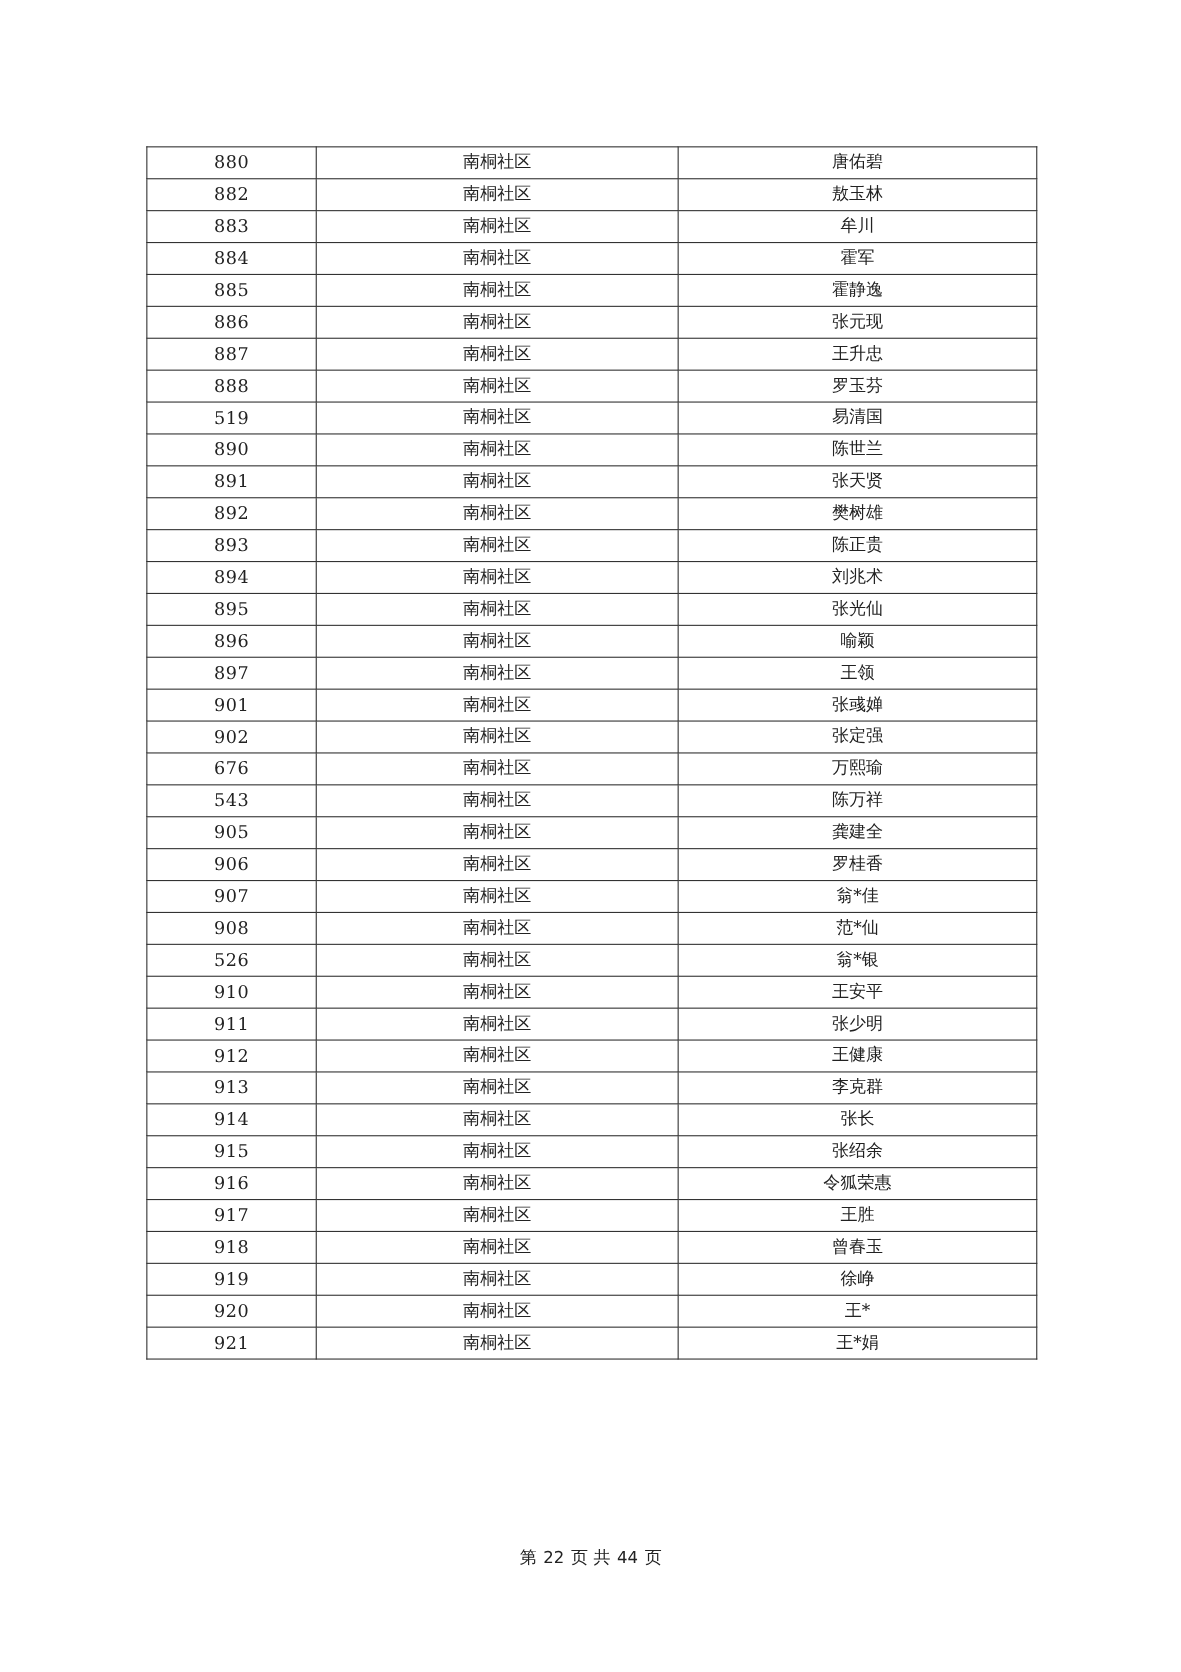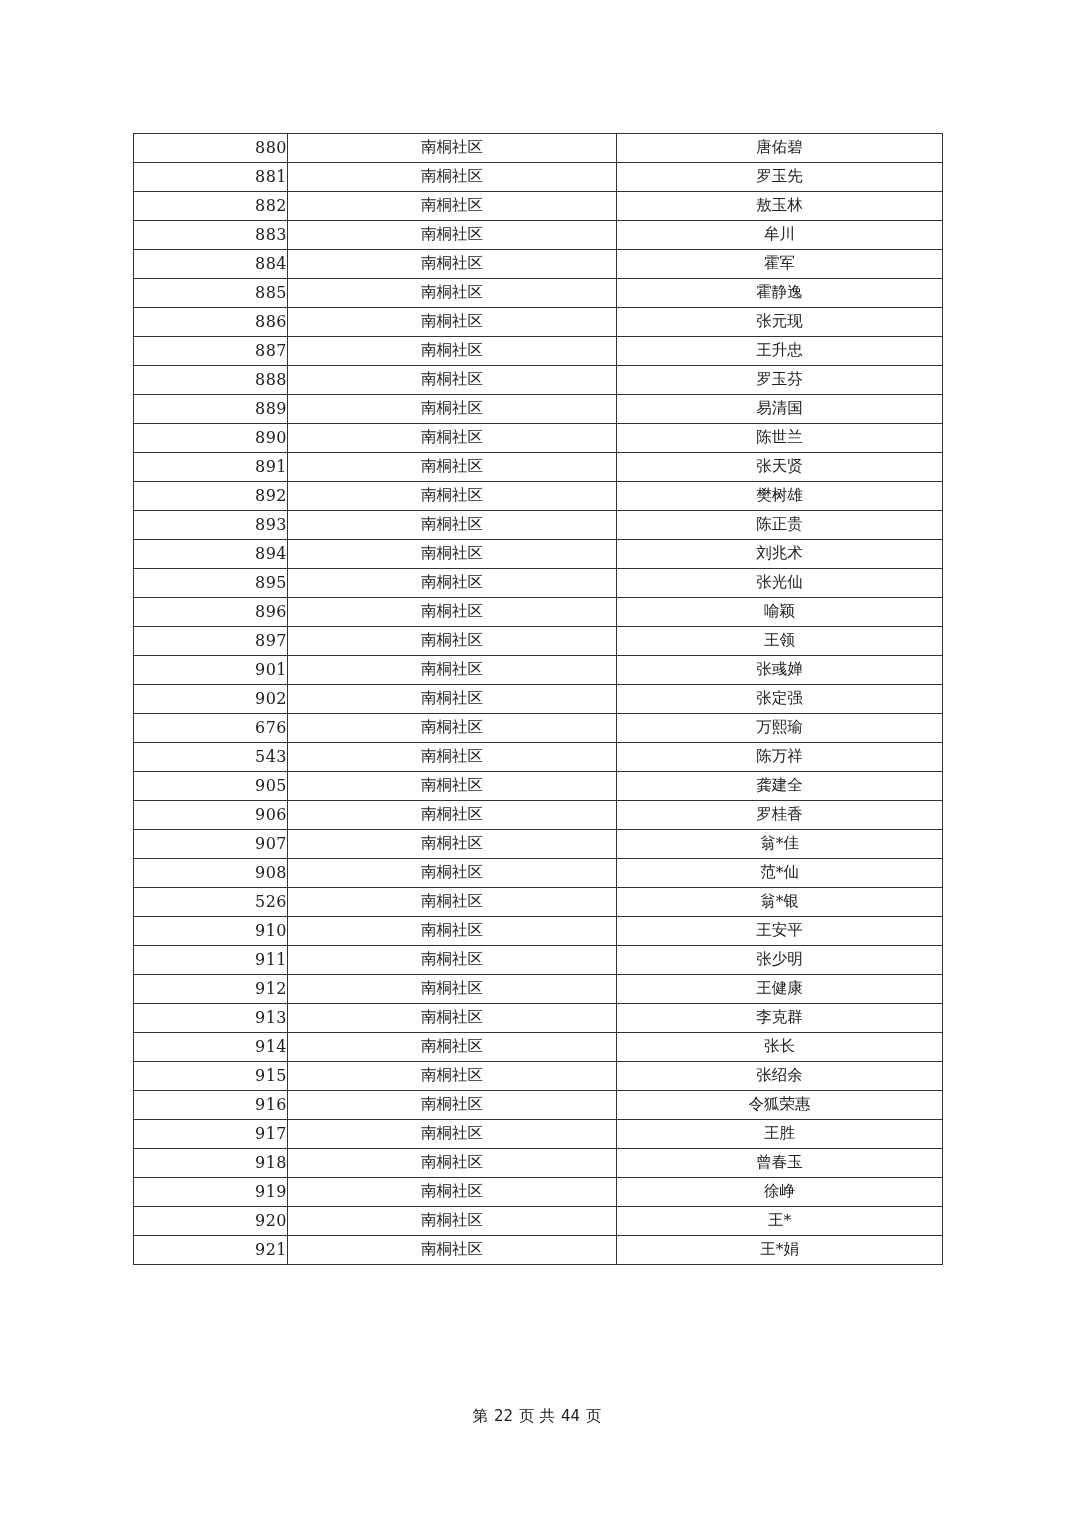--- a/index.html
+++ b/index.html
@@ -37,21 +37,20 @@
     vertical-align: middle;
     font-size: 15.5px;
     line-height: 1;
     color: #222222;
     overflow: hidden;
     white-space: nowrap;
   }
   table.roster td.col-index {
     font-size: 16px;
     letter-spacing: 0.5px;
-    text-align: right;
   }
   .footer {
     position: absolute;
     top: 1406px;
     left: 0;
     width: 1074px;
     text-align: center;
     font-size: 15.5px;
     color: #222222;
   }
@@ -72,25 +71,20 @@
       <col style="width:329px">
       <col style="width:326px">
     </colgroup>
     <tbody>
   <tr>
     <td class="col-index">880</td>
     <td class="col-community">南桐社区</td>
     <td class="col-name">唐佑碧</td>
   </tr>
 
-  <tr>
-    <td class="col-index">881</td>
-    <td class="col-community">南桐社区</td>
-    <td class="col-name">罗玉先</td>
-  </tr>
 
   <tr>
     <td class="col-index">882</td>
     <td class="col-community">南桐社区</td>
     <td class="col-name">敖玉林</td>
   </tr>
 
   <tr>
     <td class="col-index">883</td>
     <td class="col-community">南桐社区</td>
@@ -121,21 +115,21 @@
     <td class="col-name">王升忠</td>
   </tr>
 
   <tr>
     <td class="col-index">888</td>
     <td class="col-community">南桐社区</td>
     <td class="col-name">罗玉芬</td>
   </tr>
 
   <tr>
-    <td class="col-index">889</td>
+    <td class="col-index">519</td>
     <td class="col-community">南桐社区</td>
     <td class="col-name">易清国</td>
   </tr>
 
   <tr>
     <td class="col-index">890</td>
     <td class="col-community">南桐社区</td>
     <td class="col-name">陈世兰</td>
   </tr>
 

